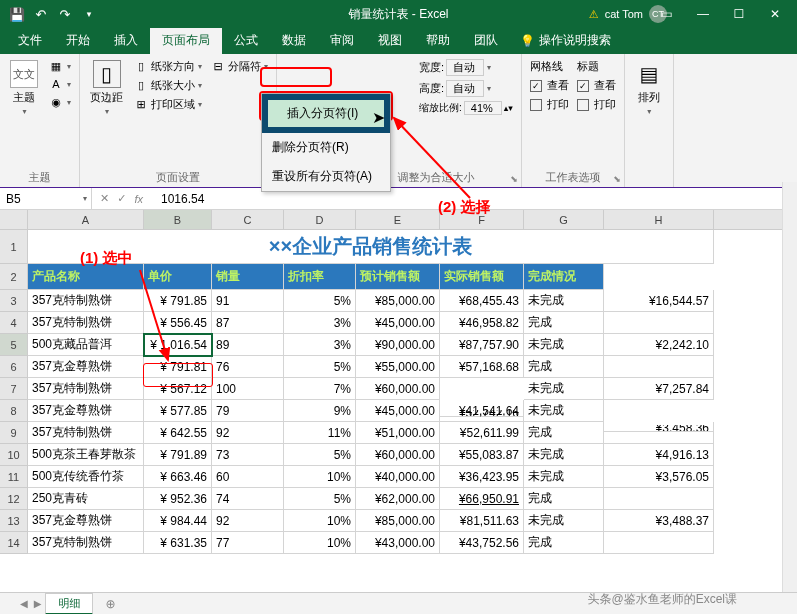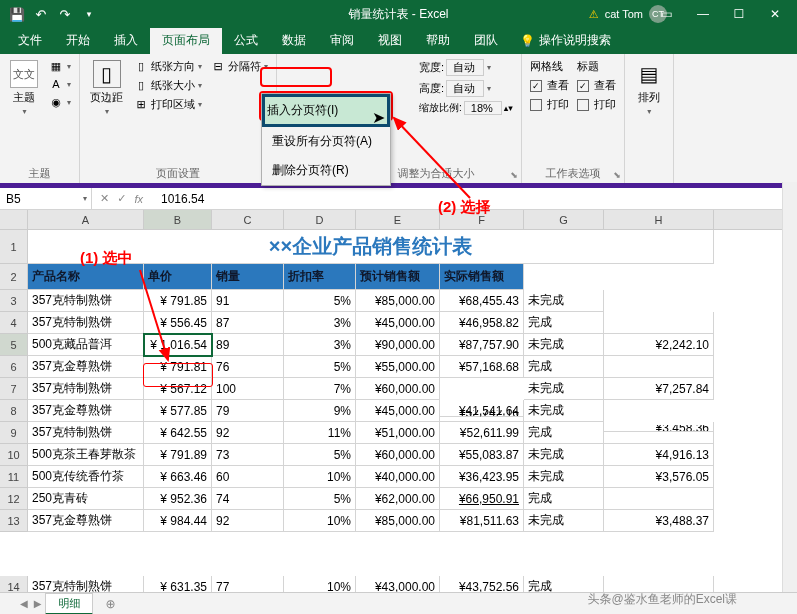--- a/index.html
+++ b/index.html
@@ -15,57 +15,57 @@
 .titlebar .winctrl { position: absolute; right: 4px; display: flex; gap: 0; }
 .titlebar .winctrl span { width: 36px; height: 28px; display: flex; align-items: center; justify-content: center; font-size: 12px; }
 
 
 .tabs { background: #0e6838; height: 26px; display: flex; align-items: flex-end; color: #fff; padding-left: 6px; }
 .tab { padding: 5px 12px; font-size: 12px; cursor: pointer; }
 .tab.active { background: #f3f3f3; color: #0e6838; }
 .tabs .tell { display: flex; align-items: center; gap: 4px; padding: 5px 10px; }
 
 
-.ribbon { background: #f3f3f3; border-bottom: 5px solid #4c1d95; height: 134px; display: flex; position: relative; }
+.ribbon { background: #f3f3f3; border-bottom: 1px solid #4c1d95; height: 134px; display: flex; position: relative; }
 .group { border-right: 1px solid #d4d4d4; padding: 4px 6px 2px 6px; display: flex; flex-direction: column; justify-content: space-between; }
 .group-label { text-align: center; font-size: 11px; color: #666; margin-top: 2px; }
 .group-content { display: flex; gap: 4px; }
 .big-btn { display: flex; flex-direction: column; align-items: center; gap: 2px; padding: 2px 4px; font-size: 11px; }
 .big-btn .icon { width: 28px; height: 28px; display: flex; align-items: center; justify-content: center; font-size: 20px; }
 .small-row { display: flex; align-items: center; gap: 2px; font-size: 11px; padding: 1px 2px; }
 .small-row .icon { width: 16px; height: 14px; display: flex; align-items: center; justify-content: center; }
 .stack { display: flex; flex-direction: column; gap: 2px; }
 .dropdown-arrow { font-size: 8px; color: #666; margin-left: 1px; }
 .check { width: 12px; height: 12px; border: 1px solid #666; display: inline-flex; align-items: center; justify-content: center; font-size: 9px; margin-right: 3px; }
 .launcher { font-size: 9px; color: #888; position: absolute; bottom: 3px; right: 3px; }
 
 
 .dd-menu { position: absolute; left: 261px; top: 93px; background: #f3f3f3; border: 1px solid #b0b0b0; box-shadow: 2px 2px 4px rgba(0,0,0,0.2); width: 130px; z-index: 20; }
 .dd-item { padding: 6px 10px; font-size: 12px; display: flex; align-items: center; }
-.dd-item.hover { background: #c8e8d4; border: 3px solid #0c4a6e; padding: 5px 2px; }
+.dd-item.hover { background: #c8e8d4; border: 6px solid #0c4a6e; padding: 5px 19px; }
 .red-box { border: 2px solid red; border-radius: 4px; position: absolute; }
 
 
 .formula-bar { height: 22px; border-bottom: 1px solid #d4d4d4; display: flex; align-items: center; background: #fff; }
 .name-box { width: 92px; border-right: 1px solid #d4d4d4; padding-left: 6px; height: 100%; display: flex; align-items: center; }
 .fx-area { display: flex; align-items: center; gap: 8px; padding-left: 8px; }
 .fx-btn { color: #888; font-size: 11px; }
 
 
 .sheet-area { position: relative; background: #fff; }
 .col-headers { display: flex; height: 20px; background: #e6e6e6; border-bottom: 1px solid #ccc; }
 .corner { width: 28px; border-right: 1px solid #ccc; background: #e6e6e6; }
 .col-h { border-right: 1px solid #ccc; text-align: center; font-size: 11px; color: #444; line-height: 20px; }
 .col-h.sel { background: #d0d8cf; }
 .row { display: flex; }
 .row-h { width: 28px; background: #e6e6e6; border-right: 1px solid #ccc; border-bottom: 1px solid #ccc; text-align: center; font-size: 11px; color: #444; display: flex; align-items: center; justify-content: center; }
 .row-h.sel { background: #d0d8cf; }
 .cell { border-right: 1px solid #d4d4d4; border-bottom: 1px solid #d4d4d4; padding: 3px 4px; font-size: 12px; overflow: hidden; white-space: nowrap; display: flex; align-items: center; }
 .title-cell { background: #fff; color: #2b78bd; font-size: 20px; font-weight: bold; justify-content: center; }
-.header-cell { background: #2b78bd; color: #0f172a; font-weight: bold; }
+.header-cell { background: #2b78bd; color: #bef264; font-weight: bold; }
 .num { justify-content: flex-end; }
 .sel-cell { outline: 2px solid #0e6838; outline-offset: -1px; position: relative; z-index: 5; }
 
 
 .sheet-tabs { position: absolute; bottom: 0; left: 0; right: 0; height: 22px; background: #f3f3f3; border-top: 1px solid #ccc; display: flex; align-items: center; padding-left: 20px; gap: 4px; }
 .sheet-tab { padding: 2px 12px; background: #fff; border: 1px solid #ccc; border-bottom: none; font-size: 11px; }
 .sheet-tab.active { color: #0e6838; border-bottom: 2px solid #0e6838; }
 .nav-arrows { display: flex; gap: 6px; color: #888; font-size: 10px; }
 
 
@@ -186,21 +186,21 @@
           <span style="border:1px solid #ccc;padding:0 6px;min-width:38px">自动</span>
           <span class="dropdown-arrow">▾</span>
         </div>
       <div class="small-row">
           <span>高度:</span> 
           <span style="border:1px solid #ccc;padding:0 6px;min-width:38px">自动</span>
           <span class="dropdown-arrow">▾</span>
         </div>
       <div class="small-row">
           <span style="font-size:10px">缩放比例:</span> 
-          <span style="border:1px solid #ccc;padding:0 6px;min-width:38px">18%</span>
+          <span style="border:1px solid #ccc;padding:0 6px;min-width:38px">41%</span>
           <span style="font-size:9px">▴▾</span>
         </div>
     </div>
     <div class="group-label" style="margin-left:-60px">调整为合适大小</div>
     <span class="launcher">⬊</span>
   </div>
 
   <div class="group" style="position:relative">
     <div class="group-content">
       <div class="stack">
@@ -238,22 +238,22 @@
     </div>
   </div>
 </div>
 
 <div class="red-box" style="left:260px; top:67px; width:72px; height:20px;"></div>
 
 <div class="dd-menu">
   <div class="dd-item hover">
     <span>插入分页符(I)</span>
   </div>
+  <div class="dd-item">删除分页符(R)</div>
   <div class="dd-item">重设所有分页符(A)</div>
-  <div class="dd-item">删除分页符(R)</div>
 </div>
 <div class="red-box" style="left:259px; top:91px; width:134px; height:30px;"></div>
 <span class="cursor" style="left:372px; top:108px;">➤</span>
 
 <div class="formula-bar">
   <div class="name-box">
     <span>B5</span>
     <span class="dropdown-arrow" style="margin-left:auto;margin-right:4px">▾</span>
   </div>
   <div class="fx-area">
@@ -284,30 +284,32 @@
         <div class="cell title-cell" style="width: 686px;">××企业产品销售统计表</div>
       </div>
       <div class="row" style="height: 26px;">
         <div class="row-h">2</div>
         <div class="cell header-cell" style="width: 116px;">产品名称</div>
         <div class="cell header-cell" style="width: 68px;">单价</div>
         <div class="cell header-cell" style="width: 72px;">销量</div>
         <div class="cell header-cell" style="width: 72px;">折扣率</div>
         <div class="cell header-cell" style="width: 84px;">预计销售额</div>
         <div class="cell header-cell" style="width: 84px;">实际销售额</div>
+        <div class="cell header-cell" style="width: 80px;">完成情况</div>
       </div>
       <div class="row" style="height: 22px;">
         <div class="row-h">3</div>
         <div class="cell" style="justify-content: flex-start; width: 116px;">357克特制熟饼</div>
         <div class="cell" style="justify-content: flex-end; width: 68px;">¥   791.85</div>
         <div class="cell" style="width: 72px;">91</div>
         <div class="cell num" style="width: 72px;">5%</div>
         <div class="cell num" style="width: 84px;">¥85,000.00</div>
         <div class="cell num" style="width: 84px;">¥68,455.43</div>
         <div class="cell num" style="justify-content: flex-start; width: 80px;">未完成</div>
+        <div class="cell num" style="width: 110px;">¥16,544.57</div>
       </div>
       <div class="row" style="height: 22px;">
         <div class="row-h">4</div>
         <div class="cell" style="justify-content: flex-start; width: 116px;">357克特制熟饼</div>
         <div class="cell" style="justify-content: flex-end; width: 68px;">¥   556.45</div>
         <div class="cell" style="width: 72px;">87</div>
         <div class="cell num" style="width: 72px;">3%</div>
         <div class="cell num" style="width: 84px;">¥45,000.00</div>
         <div class="cell num" style="width: 84px;">¥46,958.82</div>
         <div class="cell num" style="justify-content: flex-start; width: 80px;">完成</div>
@@ -405,21 +407,21 @@
         <div class="row-h">13</div>
         <div class="cell" style="justify-content: flex-start; width: 116px;">357克金尊熟饼</div>
         <div class="cell" style="justify-content: flex-end; width: 68px;">¥   984.44</div>
         <div class="cell" style="width: 72px;">92</div>
         <div class="cell num" style="width: 72px;">10%</div>
         <div class="cell num" style="width: 84px;">¥85,000.00</div>
         <div class="cell num" style="width: 84px;">¥81,511.63</div>
         <div class="cell num" style="justify-content: flex-start; width: 80px;">未完成</div>
         <div class="cell num" style="width: 110px;">¥3,488.37</div>
       </div>
-      <div class="row" style="height: 22px; margin-top: 44px;">
+      <div class="row" style="height: 22px;">
         <div class="row-h">14</div>
         <div class="cell" style="justify-content: flex-start; width: 116px;">357克特制熟饼</div>
         <div class="cell" style="justify-content: flex-end; width: 68px;">¥   631.35</div>
         <div class="cell" style="width: 72px;">77</div>
         <div class="cell num" style="width: 72px;">10%</div>
         <div class="cell num" style="width: 84px;">¥43,000.00</div>
         <div class="cell num" style="width: 84px;">¥43,752.56</div>
         <div class="cell num" style="justify-content: flex-start; width: 80px;">完成</div>
         <div class="cell num" style="width: 110px;"></div>
       </div>

